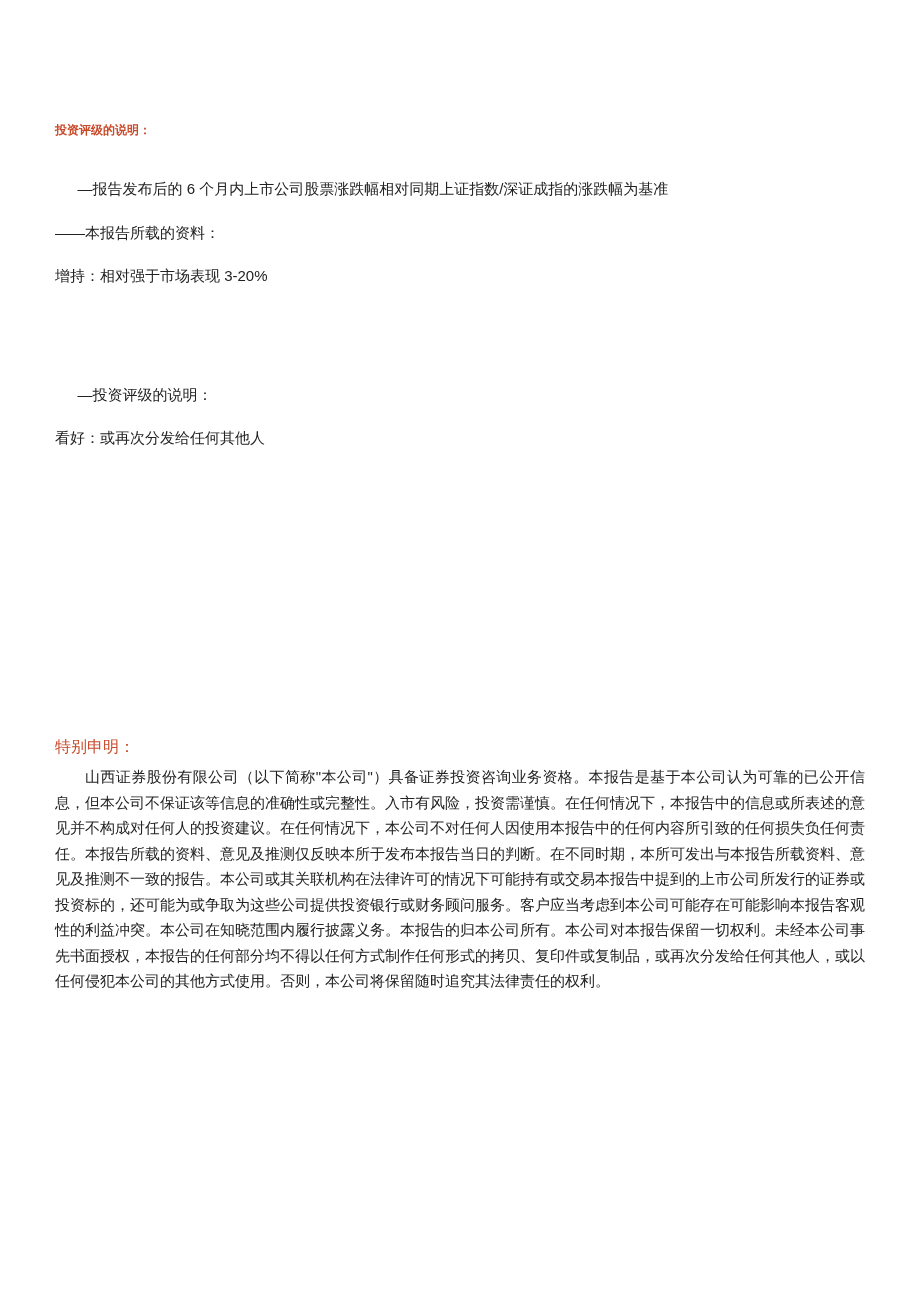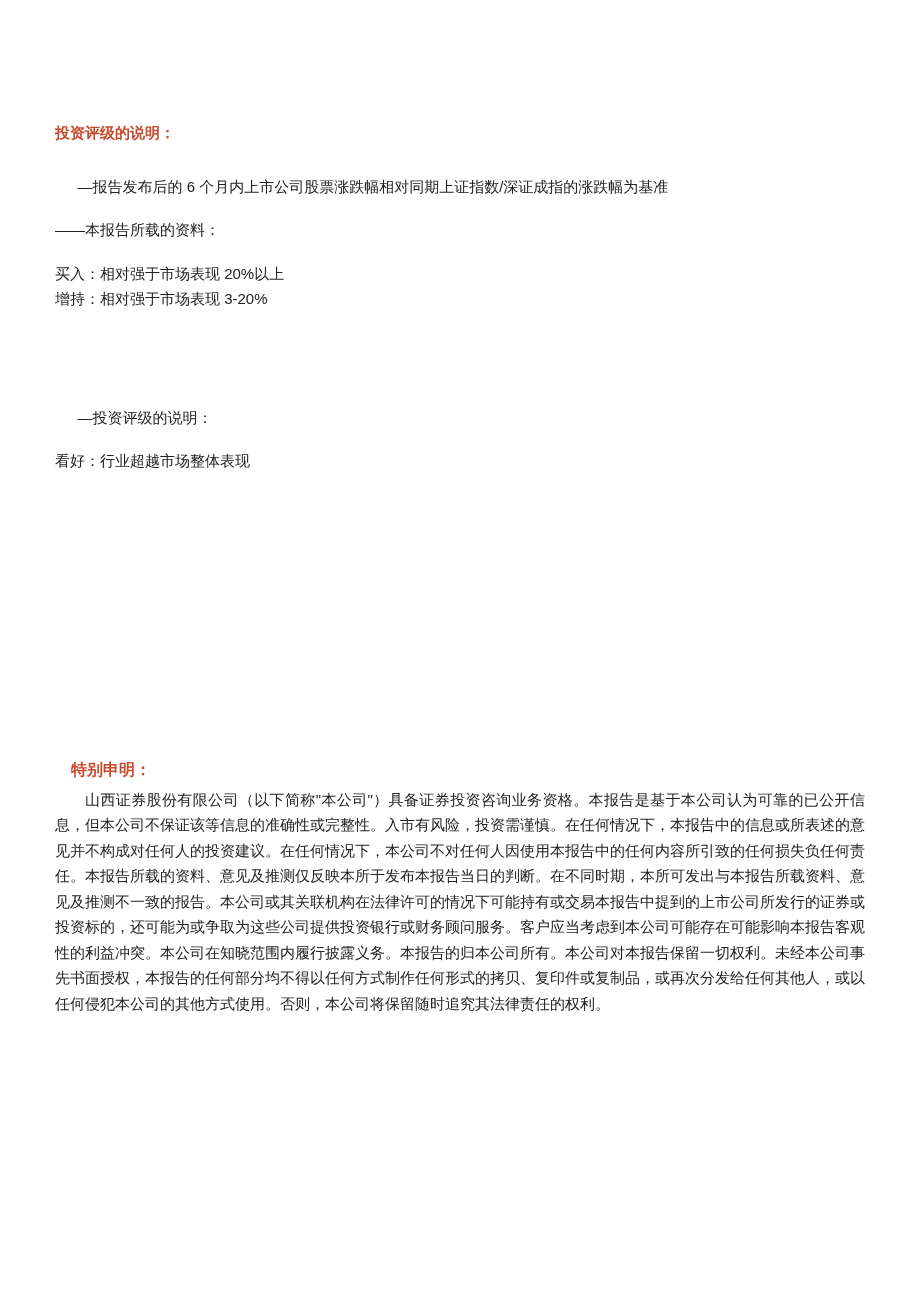--- a/index.html
+++ b/index.html
@@ -12,74 +12,73 @@
     min-height: 1301px;
     box-sizing: border-box;
     padding: 120px 55px 60px 55px;
     font-family: "Microsoft YaHei", "PingFang SC", "Heiti SC", "SimSun", sans-serif;
     font-size: 15px;
     line-height: 1.7;
     color: #222;
   }
   .heading {
     color: #c94a2b;
-    font-size: 15px;
+    font-size: 12px;
     font-weight: 600;
-    margin: 0 0 28px 0;
+    margin: 0 0 36px 0;
   }
   .subheading {
     margin: 1px 0 18px 0;
   }
   .indent {
     text-indent: 1.5em;
   }
   .block {
     margin-bottom: 22px;
   }
   .line {
     margin: 0;
     padding: 0;
   }
   .spacer-lg { height: 70px; }
   .spacer-xl { height: 260px; }
   .heading2 {
     color: #c94a2b;
     font-size: 16px;
-    font-weight: 700;
-    margin: 0 0 4px 16px;
+    font-weight: 400;
+    margin: 0 0 4px 0;
   }
   .disclaimer {
     text-align: justify;
     text-justify: inter-ideograph;
     line-height: 1.7;
   }
   .disclaimer .first {
     text-indent: 2em;
   }
 </style>
 </head>
 <body>
 
 <h2 class="heading">投资评级的说明：</h2>
 
 <p class="subheading indent">—报告发布后的 6 个月内上市公司股票涨跌幅相对同期上证指数/深证成指的涨跌幅为基准</p>
 
 <p class="subheading">——本报告所载的资料：</p>
 
 <div class="block">
-  <p class="line">买入：相对强于市场表现 20%以上</p>
   <p class="line">增持：相对强于市场表现 3-20%</p>
 </div>
 
 <div class="spacer-lg"></div>
 
 <p class="subheading indent">—投资评级的说明：</p>
 
 <div class="block">
-  <p class="line">看好：行业超越市场整体表现</p>
+  <p class="line">看好：或再次分发给任何其他人</p>
 </div>
 
 <div class="spacer-xl"></div>
 
 <h2 class="heading2">特别申明：</h2>
 
 <div class="disclaimer">
   <p class="line first">山西证券股份有限公司（以下简称"本公司"）具备证券投资咨询业务资格。本报告是基于本公司认为可靠的已公开信息，但本公司不保证该等信息的准确性或完整性。入市有风险，投资需谨慎。在任何情况下，本报告中的信息或所表述的意见并不构成对任何人的投资建议。在任何情况下，本公司不对任何人因使用本报告中的任何内容所引致的任何损失负任何责任。本报告所载的资料、意见及推测仅反映本所于发布本报告当日的判断。在不同时期，本所可发出与本报告所载资料、意见及推测不一致的报告。本公司或其关联机构在法律许可的情况下可能持有或交易本报告中提到的上市公司所发行的证券或投资标的，还可能为或争取为这些公司提供投资银行或财务顾问服务。客户应当考虑到本公司可能存在可能影响本报告客观性的利益冲突。本公司在知晓范围内履行披露义务。本报告的归本公司所有。本公司对本报告保留一切权利。未经本公司事先书面授权，本报告的任何部分均不得以任何方式制作任何形式的拷贝、复印件或复制品，或再次分发给任何其他人，或以任何侵犯本公司的其他方式使用。否则，本公司将保留随时追究其法律责任的权利。</p>
 </div>
 

